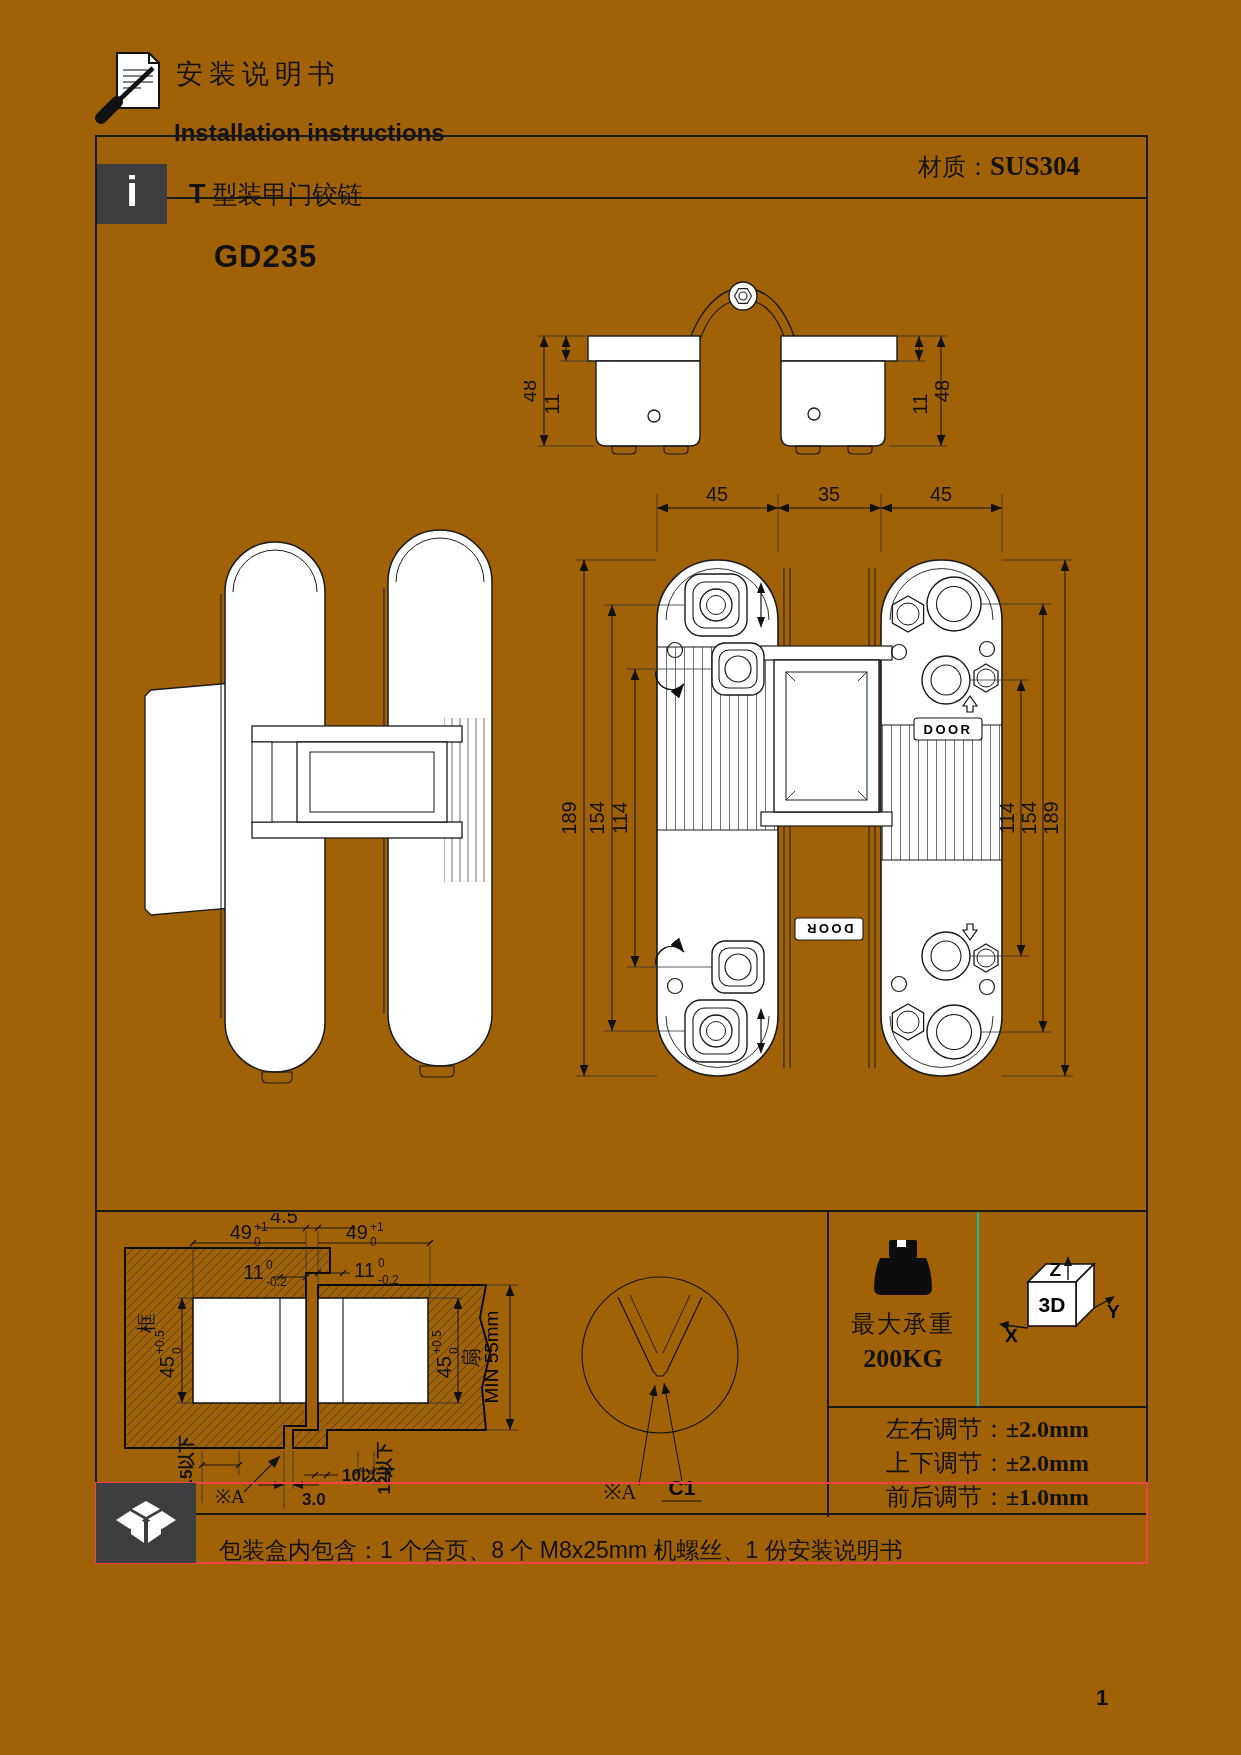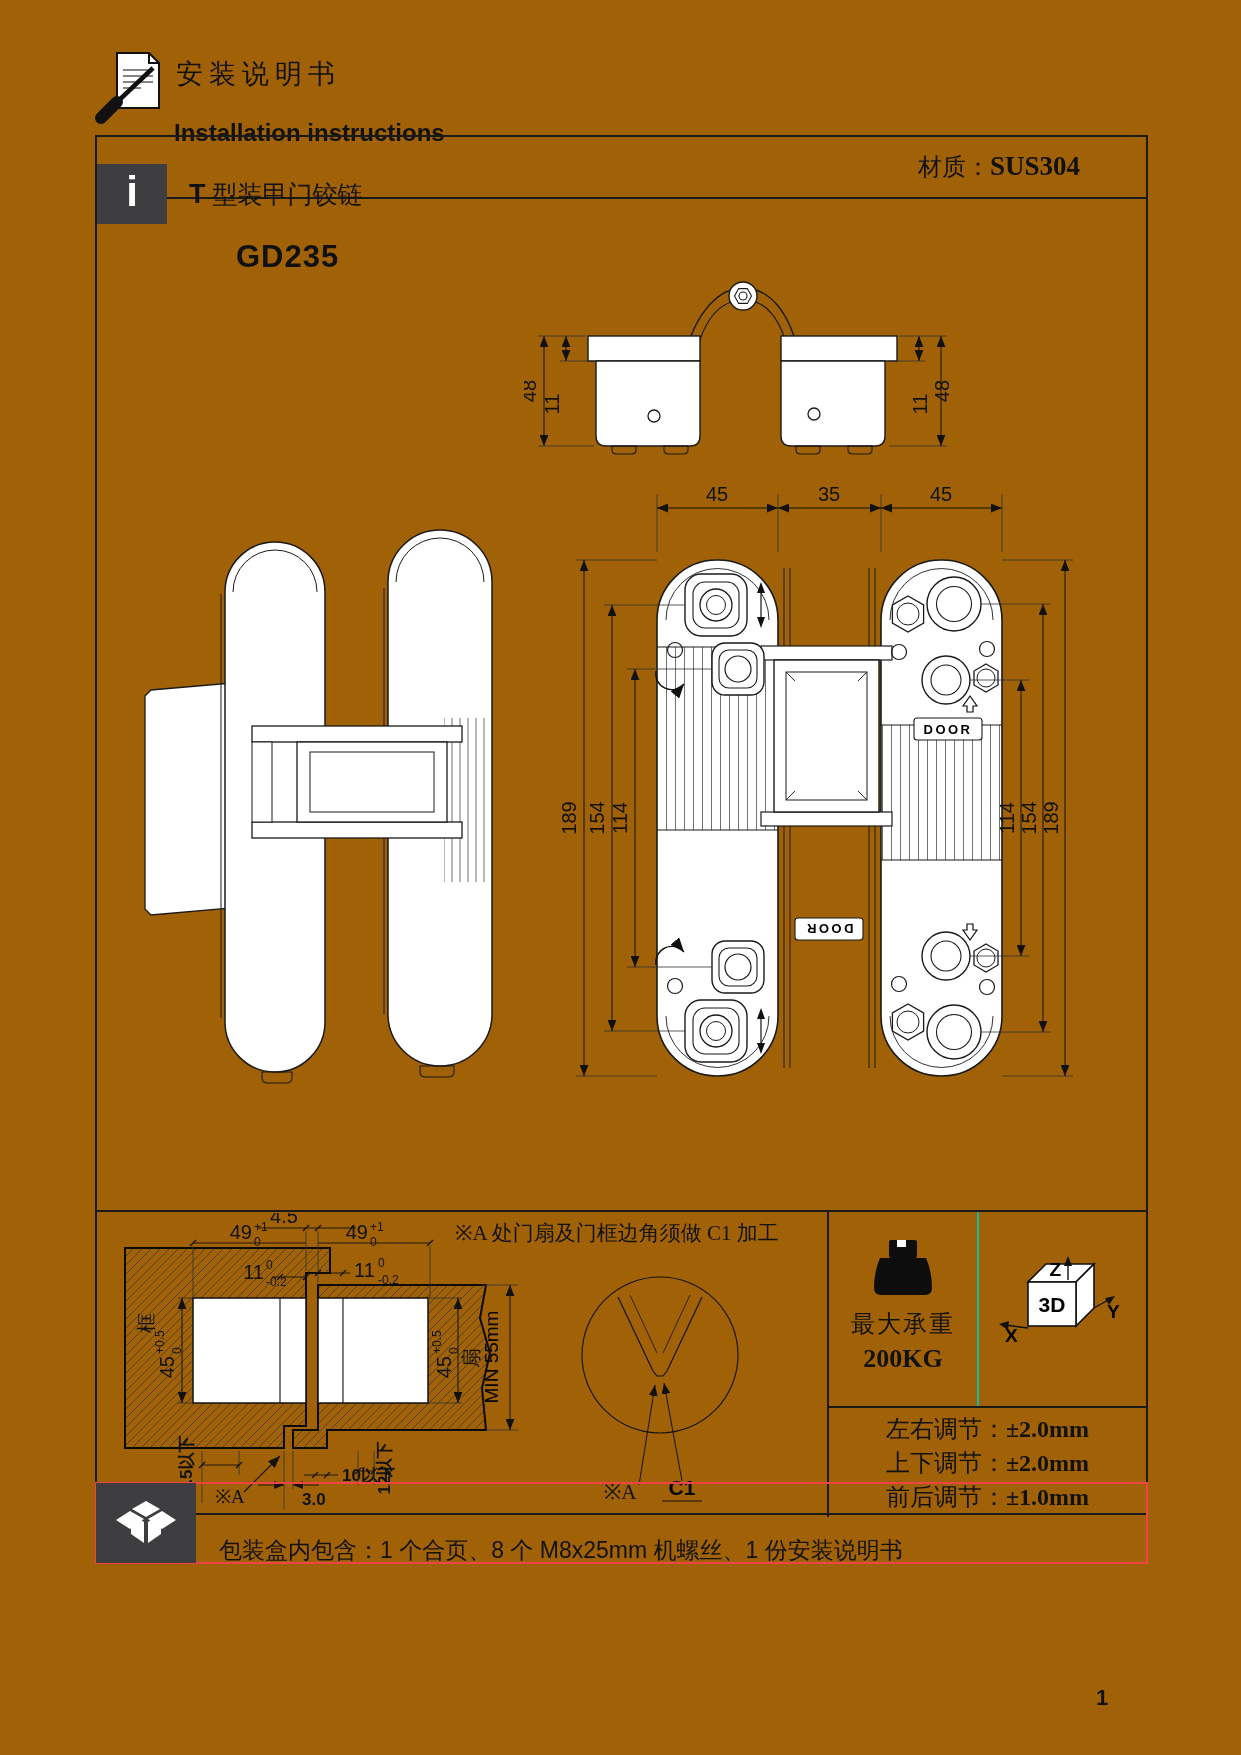--- a/index.html
+++ b/index.html
@@ -13,21 +13,21 @@
   .hdr-en{left:174px;top:92px;font-size:24px;font-weight:bold;}
   
   .main-box{left:95px;top:135px;width:1053px;height:1380px;border:2px solid #1a1a1a;box-sizing:border-box;}
   .title-row{position:absolute;left:0;top:0;width:100%;height:62px;border-bottom:2px solid #1a1a1a;box-sizing:border-box;}
   .i-block{position:absolute;left:0;top:0;width:70px;height:60px;background:#3e3e40;color:#fff;
            font-weight:bold;font-size:42px;text-align:center;line-height:56px;}
   .prod{position:absolute;left:92px;top:14px;font-size:25px;}
   .prod b{font-size:27px;}
   .mat{position:absolute;right:66px;top:14px;font-size:24px;}
   .mat .v{font-family:Liberation Serif, serif;font-weight:bold;font-size:27px;}
-  .gd{left:236px;top:212px;font-size:31px;font-weight:bold;letter-spacing:1px;}
+  .gd{left:214px;top:212px;font-size:31px;font-weight:bold;letter-spacing:1px;}
   
   .bottom-row{position:absolute;left:0;top:1073px;width:100%;height:307px;border-top:2px solid #1a1a1a;box-sizing:border-box;}
   .cell{position:absolute;box-sizing:border-box;}
   .c-left{left:0;top:0;width:732px;height:305px;border-right:2px solid #1a1a1a;}
   .c-load{left:732px;top:0;width:150px;height:194px;border-right:2px solid #14b8a6;text-align:center;}
   .c-cube{left:882px;top:0;width:167px;height:194px;}
   .c-adj{left:732px;top:194px;width:317px;height:111px;border-top:2px solid #1a1a1a;}
   .load-t{margin-top:4px;font-size:24px;letter-spacing:2px;}
   .load-v{margin-top:4px;font-size:26px;font-weight:bold;}
   .adj-line{font-size:24px;line-height:34px;text-align:center;}
@@ -304,21 +304,20 @@
     <line x1="463" y1="126" x2="533" y2="126" stroke="#333" stroke-width="0.8"></line>
     <line x1="463" y1="554" x2="533" y2="554" stroke="#333" stroke-width="0.8"></line>
     <line x1="525" y1="126" x2="525" y2="554" stroke="#111" stroke-width="1" marker-start="url(#m-fv)" marker-end="url(#m-fv)"></line>
     <text class="dt" transform="rotate(-90 518 340)" x="518" y="340" text-anchor="middle">154</text>
     <line x1="484" y1="82" x2="555" y2="82" stroke="#333" stroke-width="0.8"></line>
     <line x1="484" y1="598" x2="555" y2="598" stroke="#333" stroke-width="0.8"></line>
     <line x1="547" y1="82" x2="547" y2="598" stroke="#111" stroke-width="1" marker-start="url(#m-fv)" marker-end="url(#m-fv)"></line>
     <text class="dt" transform="rotate(-90 540 340)" x="540" y="340" text-anchor="middle">189</text>
   </svg>
 
-  <div class="abs serif note">※A 处门扇及门框边角须做 C1 加工</div>
 
   <svg class="abs" style="left:106px;top:1213px" width="648" height="300" viewBox="0 0 648 300">
     <defs>
       <marker id="m-xs" viewBox="0 0 10 8" refX="10" refY="4" markerWidth="11" markerHeight="9" orient="auto-start-reverse">
         <path d="M0,0 L10,4 L0,8 Z" fill="#111"></path>
       </marker>
       <pattern id="ht" width="9" height="9" patternUnits="userSpaceOnUse">
         <line x1="0" y1="9" x2="9" y2="0" stroke="#3a3a3a" stroke-width="0.8"></line>
       </pattern>
     </defs>

